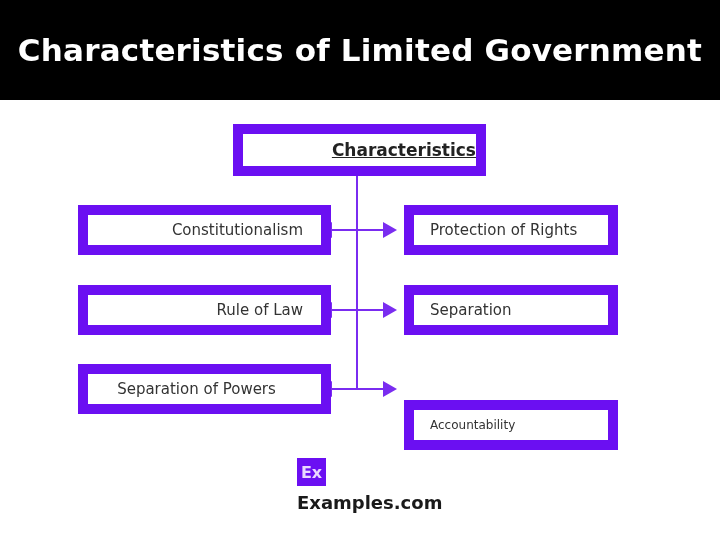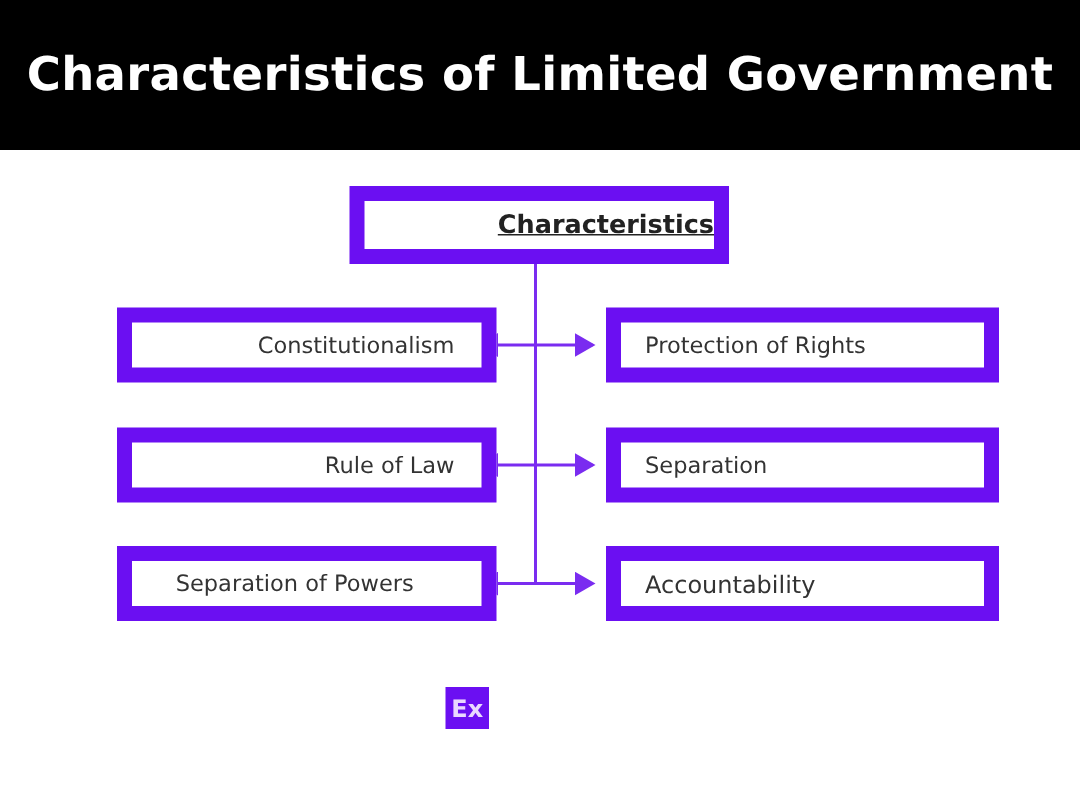--- a/index.html
+++ b/index.html
@@ -20,21 +20,21 @@
     border: 10px solid #6b0ff2; display: flex; align-items: center;
     color: #333333; font-size: 15px; font-family: "DejaVu Sans", sans-serif;
   }
   .box.center-box {
     left: 233px; top: 124px; width: 253px; height: 52px; justify-content: flex-end;
   }
   .center-label {
     font-weight: bold; text-decoration: underline; font-size: 17px; color: #222;
   }
   .box.left { left: 54px; width: 253px; height: 50px; justify-content: flex-end; padding-right: 18px; margin-left: 24px; }
-  .box.right { left: 404px; width: 262px; height: 50px; justify-content: flex-start; padding-left: 16px; }
+  .box.right { left: 404px; width: 214px; height: 50px; justify-content: flex-start; padding-left: 16px; }
   .box.sep { justify-content: center; padding-right: 16px; }
   .row1 { top: 205px; }
   .row2 { top: 285px; align-items: center; }
   .row3 { top: 364px; }
   .footer {
     position: absolute; left: 297px; top: 458px; display: flex; align-items: flex-start; gap: 6px; flex-direction: column;
   }
   .logo-badge {
     width: 29px; height: 28px; background: #6b0ff2; color: #e9d8ff; font-weight: bold;
     font-size: 16px; display: flex; align-items: center; justify-content: center;
@@ -77,19 +77,20 @@
 <div class="box left sep row3">
   <span>Separation of Powers</span>
 </div>
 
 <div class="box right row1">
   <span>Protection of Rights</span>
 </div>
 <div class="box right row2">
   <span>Separation</span>
 </div>
-<div class="box right row3" style="font-size:16px;">
+<div class="box right row3" style="font-size:12px;margin-top:36px;">
   <span>Accountability</span>
 </div>
 
 <div class="footer">
   <div class="logo-badge">Ex</div>
+  <div class="logo-text">Examples.com</div>
 </div>
 
 </body></html>

